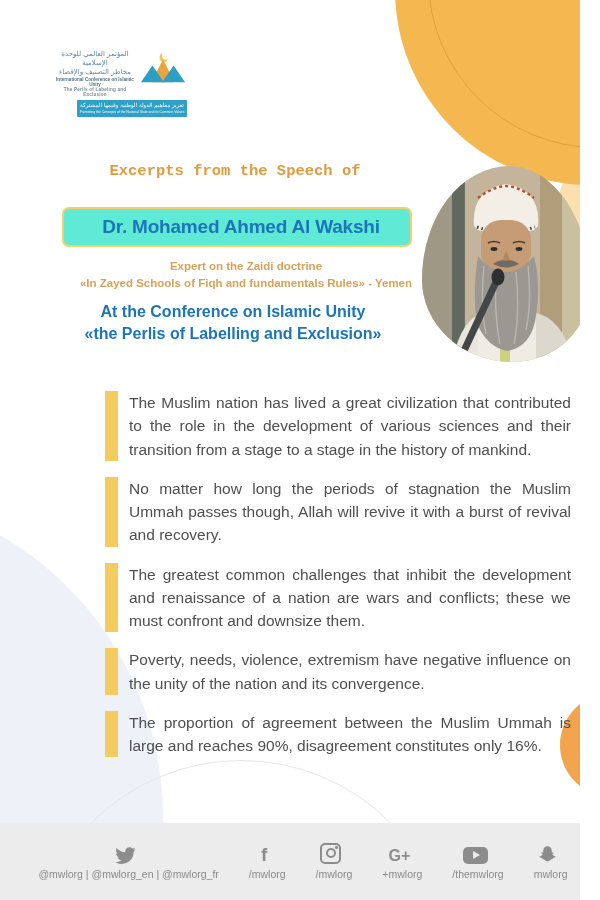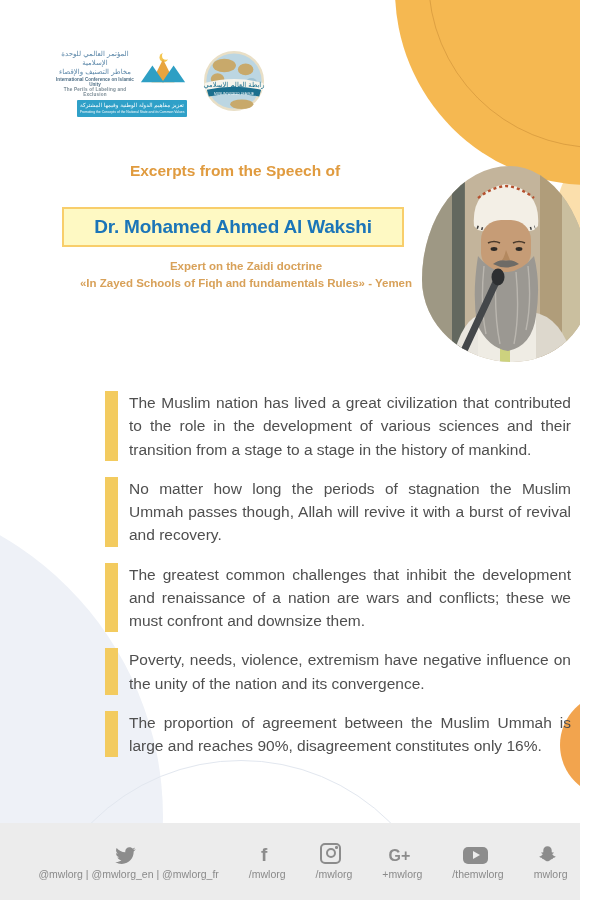--- a/index.html
+++ b/index.html
@@ -22,22 +22,22 @@
   .conf-text{width:80px;text-align:center;}
   .conf-ar{font-family:"DejaVu Sans",sans-serif;font-size:7px;line-height:1.25;color:#5a86a8;direction:rtl;}
   .conf-en1{font-size:4.6px;font-weight:bold;color:#4f6f86;margin-top:1px;}
   .conf-en2{font-size:4.6px;font-weight:bold;color:#7b8b95;letter-spacing:.2px;}
   .conf-icon{flex:0 0 auto;}
   .conf-banner{margin-left:22px;margin-top:3px;width:106px;background:#2FA0C8;color:#fff;text-align:center;padding:2px 2px 3px;border-radius:1px;}
   .conf-banner .b-ar{font-family:"DejaVu Sans",sans-serif;font-size:5.6px;line-height:1.3;direction:rtl;}
   .conf-banner .b-en{font-size:3.4px;line-height:1.2;opacity:.95;}
 
   
-  .eyebrow{position:absolute;left:30px;top:161px;width:410px;text-align:center;color:#E09B3F;font-size:15.5px;font-weight:bold;line-height:1.3;z-index:3;}
-  .name-box{position:absolute;left:62px;top:207px;width:338px;height:36px;border:2px solid #F8CE6B;border-radius:0;background:#fef9c3;display:flex;align-items:center;justify-content:center;z-index:3;}
+  .eyebrow{position:absolute;left:30px;top:161px;width:410px;text-align:center;color:#E09B3F;font-size:15.5px;font-weight:bold;line-height:1.3;z-index:3;font-family:Liberation Mono, monospace;}
+  .name-box{position:absolute;left:62px;top:207px;width:338px;height:36px;border:2px solid #F8CE6B;border-radius:7px;background:#5eead4;display:flex;align-items:center;justify-content:center;z-index:3;padding-left:8px;}
   .name-box span{color:#1B75B8;font-size:19px;font-weight:bold;letter-spacing:-0.2px;}
   .role{position:absolute;left:34px;top:258px;width:424px;text-align:center;color:#D8A159;font-size:11.5px;font-weight:bold;line-height:1.45;z-index:3;}
   .event{position:absolute;left:18px;top:301px;width:430px;text-align:center;color:#1B75B8;font-size:16px;font-weight:bold;line-height:1.35;z-index:3;}
 
   
   .photo-blob{position:absolute;left:422px;top:166px;width:168px;height:196px;overflow:hidden;z-index:2;
     border-radius:52% 48% 46% 54% / 58% 62% 38% 42%;}
   .photo-blob svg{display:block;width:100%;height:100%;}
 
   
@@ -89,50 +89,39 @@
             <path d="M1 36 L14 17 L27 36 Z" fill="#2E9FC4"></path>
             <path d="M25 36 L38 17 L51 36 Z" fill="#2E9FC4"></path>
           </svg>
         </div>
       </div>
       <div class="conf-banner">
         <div class="b-ar">تعزيز مفاهيم الدولة الوطنية وقيمها المشتركة</div>
         <div class="b-en">Promoting the Concepts of the National State and its Common Values</div>
       </div>
     </div>
-    <div class="mwl-logo">
-      <svg width="62" height="62" viewBox="0 0 64 64">
-        <circle cx="32" cy="32" r="31" fill="#E9DFC6"></circle>
-        <circle cx="32" cy="32" r="28.5" fill="#BCD6E2"></circle>
-        <ellipse cx="22" cy="16" rx="12" ry="7" fill="#C8A96B"></ellipse>
-        <ellipse cx="44" cy="20" rx="8" ry="6" fill="#C8A96B"></ellipse>
-        <ellipse cx="15" cy="30" rx="7" ry="6" fill="#C8A96B"></ellipse>
-        <ellipse cx="40" cy="56" rx="12" ry="5" fill="#C8A96B"></ellipse>
-        <ellipse cx="50" cy="34" rx="6" ry="5" fill="#9FC2D2"></ellipse>
-        <path d="M2 34 Q32 26 62 34 L62 42 Q32 35 2 42 Z" fill="#F6F4EC"></path>
-        <text x="32" y="38.5" font-size="7" fill="#1B6F8E" text-anchor="middle" font-family="DejaVu Sans, sans-serif">رابطة العالم الإسلامي</text>
-        <path d="M4 41 Q32 35 60 41 L58 48 Q32 43 6 48 Z" fill="#1B6F8E"></path>
-        <text x="32" y="46" font-size="3.4" fill="#ffffff" text-anchor="middle" font-family="Liberation Sans, sans-serif">MUSLIM WORLD LEAGUE</text>
-      </svg>
-    </div>
   </div>
 
   <div class="eyebrow">
     <div>Excerpts from the Speech of</div>
   </div>
 
   <div class="name-box">
     <span>Dr. Mohamed Ahmed Al Wakshi</span>
   </div>
 
   <div class="role">
     <div>Expert on the Zaidi doctrine</div>
     <div>«In Zayed Schools of Fiqh and fundamentals Rules» - Yemen</div>
   </div>
 
+  <div class="event">
+    <div>At the Conference on Islamic Unity</div>
+    <div>«the Perlis of Labelling and Exclusion»</div>
+  </div>
 
   <div class="photo-blob">
     <svg viewBox="0 0 168 196" preserveAspectRatio="none">
       <rect width="168" height="196" fill="#C3B49B"></rect>
       <rect x="0" y="0" width="42" height="196" fill="#8A8878" opacity="0.65"></rect>
       <rect x="30" y="0" width="13" height="196" fill="#4A5450" opacity="0.7"></rect>
       <rect x="118" y="0" width="22" height="196" fill="#A08B5E" opacity="0.55"></rect>
       <rect x="140" y="0" width="28" height="196" fill="#CABF9F"></rect>
       <path d="M52 60 Q49 24 84 18 Q119 24 116 60 L112 64 Q84 72 56 64 Z" fill="#F3EFE6"></path>
       <path d="M56 32 Q70 21 84 20 Q98 21 112 32" stroke="#B5502E" stroke-width="2.4" stroke-dasharray="3 3" fill="none"></path>

